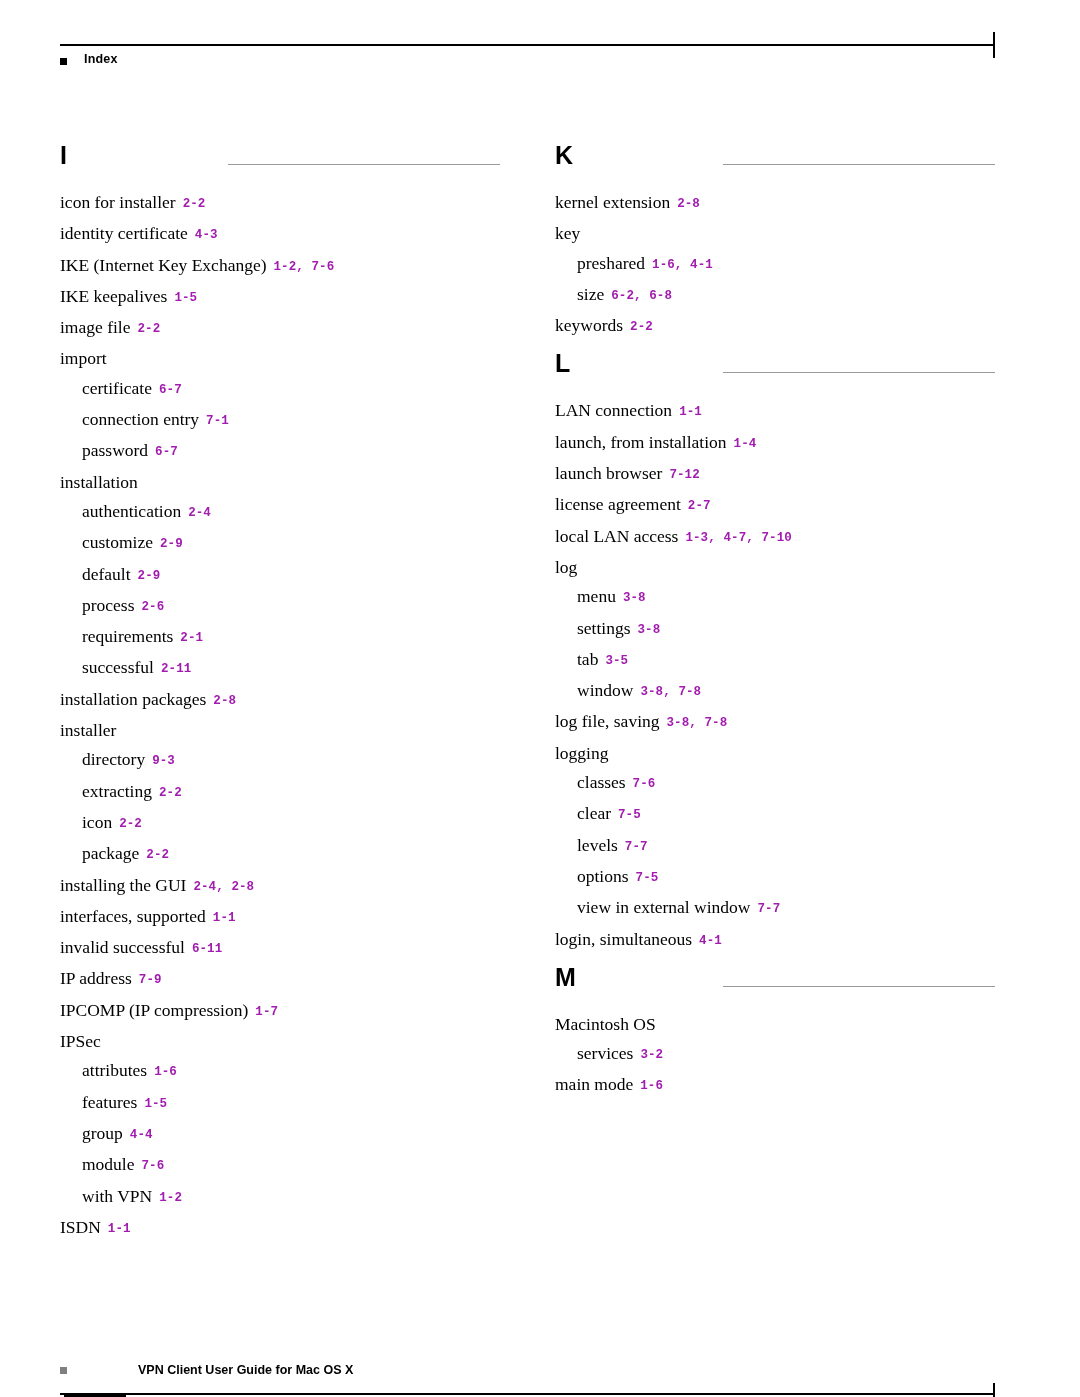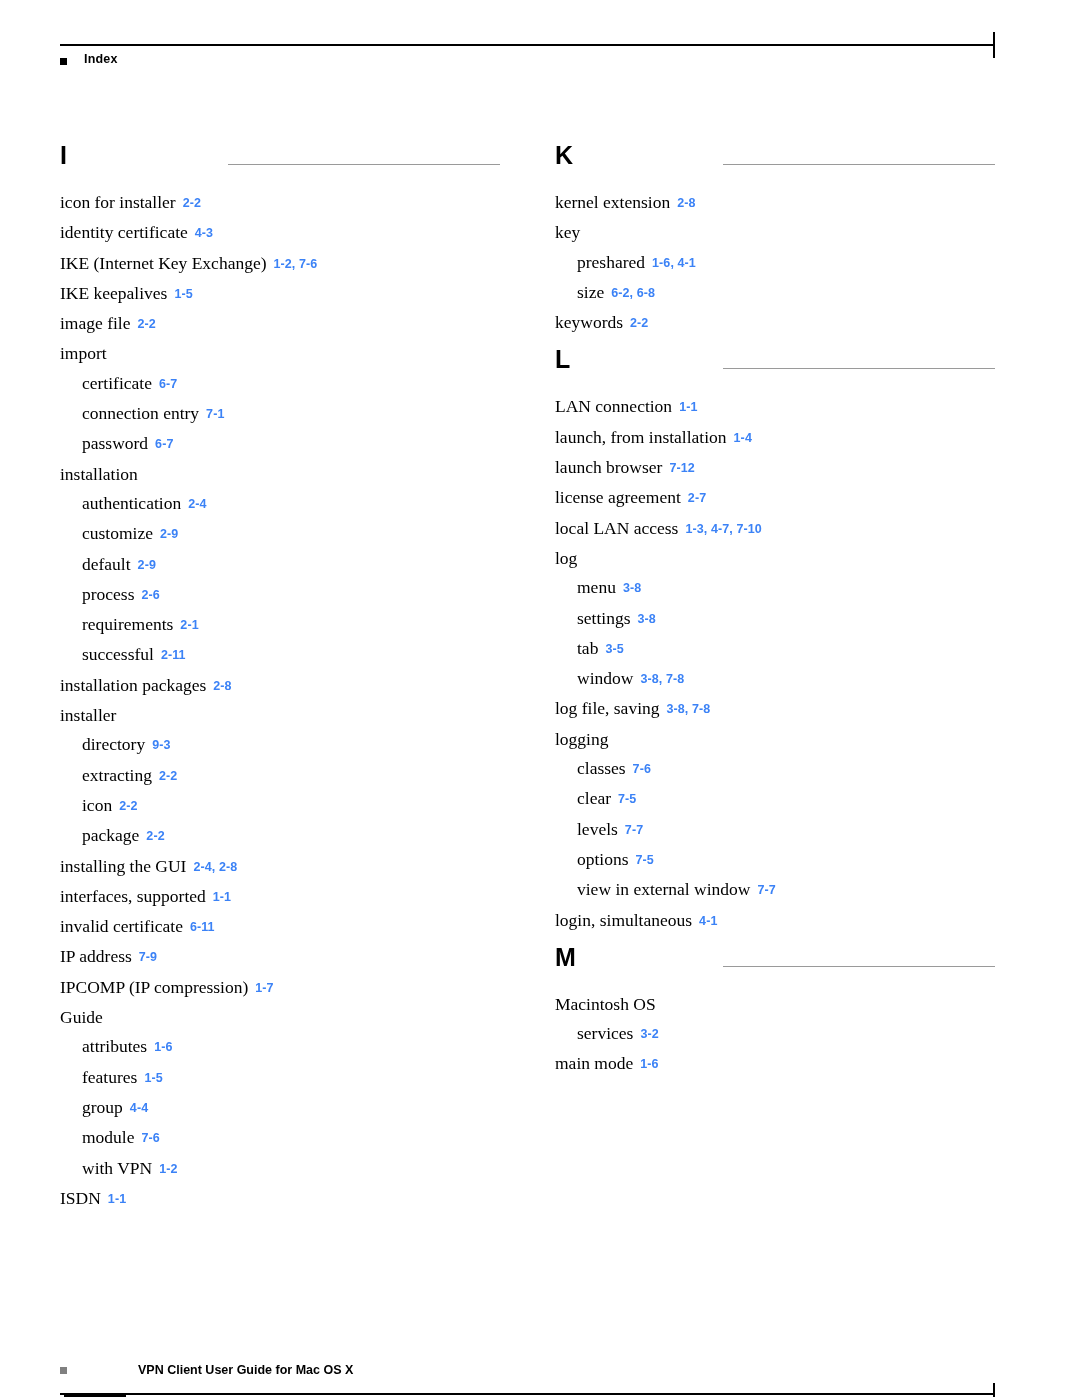--- a/index.html
+++ b/index.html
@@ -105,24 +105,24 @@
   }
   .entry {
     font-size: 17.5px;
     line-height: 29.3px;
     white-space: nowrap;
   }
   .entry.lvl1 { padding-left: 0px; }
   .entry.lvl2 { padding-left: 22px; }
 
   .ref {
-    font-family: Liberation Sans, sans-serif;
+    font-family: Liberation Mono, monospace;
     font-weight: bold;
     font-size: 12.5px;
-    color: #3b82f6;
+    color: #a21caf;
     margin-left: 7px;
     letter-spacing: 0.1px;
     vertical-align: 1px;
   }
 
   
   .page-footer {
     position: absolute;
     left: 60px;
     top: 1363px;
@@ -216,24 +216,24 @@
           <div class="entry lvl2"><span>requirements</span><span class="ref">2-1</span></div>
           <div class="entry lvl2"><span>successful</span><span class="ref">2-11</span></div>
           <div class="entry lvl1"><span>installation packages</span><span class="ref">2-8</span></div>
           <div class="entry lvl1"><span>installer</span></div>
           <div class="entry lvl2"><span>directory</span><span class="ref">9-3</span></div>
           <div class="entry lvl2"><span>extracting</span><span class="ref">2-2</span></div>
           <div class="entry lvl2"><span>icon</span><span class="ref">2-2</span></div>
           <div class="entry lvl2"><span>package</span><span class="ref">2-2</span></div>
           <div class="entry lvl1"><span>installing the GUI</span><span class="ref">2-4, 2-8</span></div>
           <div class="entry lvl1"><span>interfaces, supported</span><span class="ref">1-1</span></div>
-          <div class="entry lvl1"><span>invalid certificate</span><span class="ref">6-11</span></div>
+          <div class="entry lvl1"><span>invalid successful</span><span class="ref">6-11</span></div>
           <div class="entry lvl1"><span>IP address</span><span class="ref">7-9</span></div>
           <div class="entry lvl1"><span>IPCOMP (IP compression)</span><span class="ref">1-7</span></div>
-          <div class="entry lvl1"><span>Guide</span></div>
+          <div class="entry lvl1"><span>IPSec</span></div>
           <div class="entry lvl2"><span>attributes</span><span class="ref">1-6</span></div>
           <div class="entry lvl2"><span>features</span><span class="ref">1-5</span></div>
           <div class="entry lvl2"><span>group</span><span class="ref">4-4</span></div>
           <div class="entry lvl2"><span>module</span><span class="ref">7-6</span></div>
           <div class="entry lvl2"><span>with VPN</span><span class="ref">1-2</span></div>
           <div class="entry lvl1"><span>ISDN</span><span class="ref">1-1</span></div>
         </div>
       </div>
     </div>
   <div class="col col-right" id="col-right">

